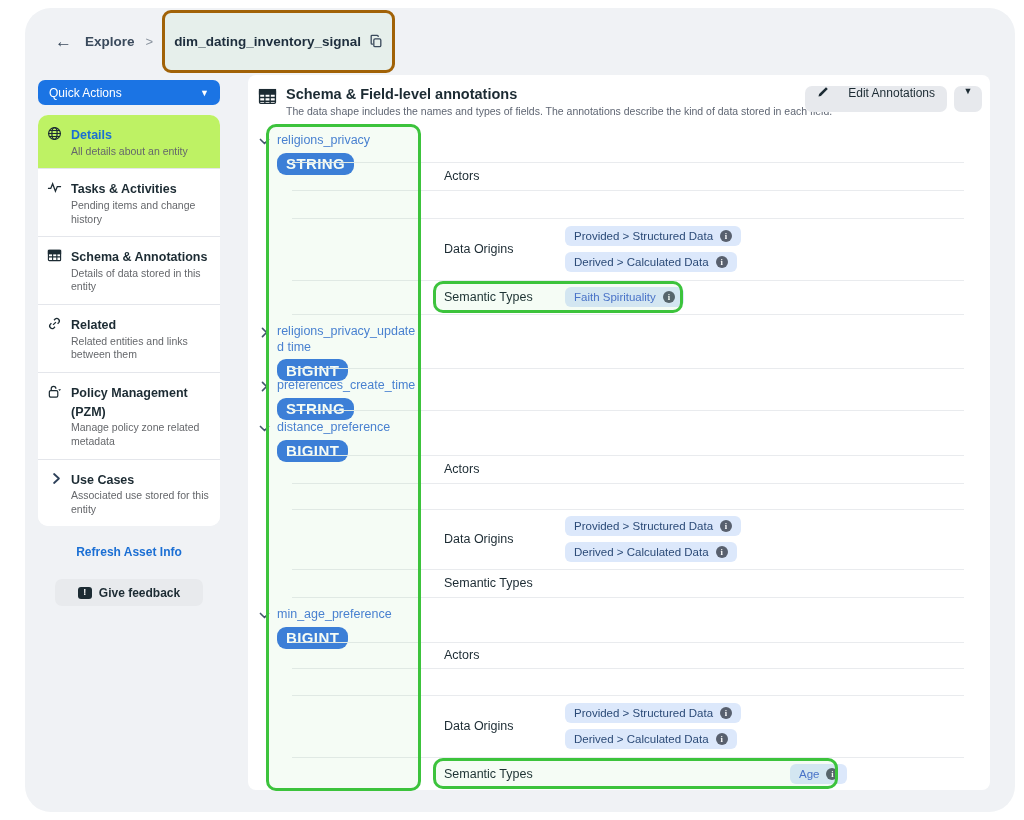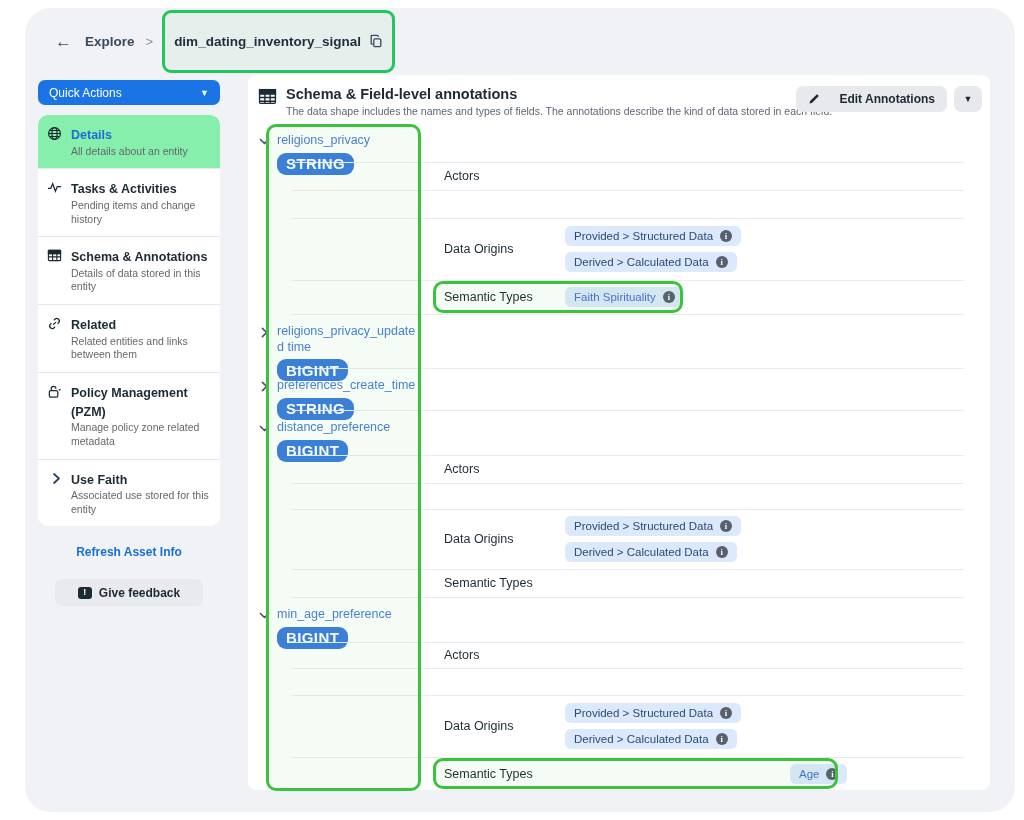--- a/index.html
+++ b/index.html
@@ -8,35 +8,35 @@
 
   
   .card { position:absolute; left:25px; top:8px; width:990px; height:804px;
           background:#f0f2f5; border-radius:26px; }
 
   
   .breadcrumb { position:absolute; left:55px; top:26px; height:30px; display:flex; align-items:center; }
   .back-arrow { font-size:17px; color:#3a4a5c; font-weight:bold; cursor:pointer; line-height:1; }
   .bc-explore { margin-left:13px; font-size:13.5px; font-weight:700; color:#3a4a5c; cursor:pointer; }
   .bc-sep { margin:0 9px 0 11px; font-size:13px; color:#8a939e; }
-  .bc-title-box { display:inline-flex; align-items:center; border:3px solid #22c55e; border-radius:9px;
+  .bc-title-box { display:inline-flex; align-items:center; border:3px solid #a16207; border-radius:9px;
                   background:rgba(60,195,60,0.05); padding:21px 9px; }
   .bc-title { font-size:13.5px; font-weight:700; color:#1e2e3d; white-space:nowrap; }
   .copy-icon { margin-left:8px; cursor:pointer; display:inline-flex; }
 
   
   .sidebar { position:absolute; left:38px; top:80px; width:182px; }
   .qa-btn { width:100%; height:25px; background:#1b74e4; color:#fff; border:none; border-radius:7px;
             font-family:inherit; font-size:12px; font-weight:400; display:flex; align-items:center;
             justify-content:space-between; padding:0 11px; cursor:pointer; }
   .qa-caret { font-size:9px; }
   .nav-card { margin-top:10px; background:#fff; border-radius:10px; overflow:hidden; }
   .nav-item { display:flex; padding:10px 8px 10px 9px; cursor:pointer; background:#fff; }
   .nav-item + .nav-item { border-top:1px solid #e4e6eb; }
-  .nav-item.selected { background:#86efac; }
+  .nav-item.selected { background:#bef264; }
   .nav-icon { width:24px; flex:0 0 24px; padding-top:1px; color:#1c2b33; }
   .nav-texts { flex:1; }
   .nav-title { font-size:12.5px; font-weight:700; color:#1c2b33; line-height:1.25; }
   .nav-item.selected .nav-title { color:#1b6fd4; }
   .nav-desc { font-size:10.5px; color:#65676b; line-height:1.3; margin-top:1px; }
   .refresh-link { display:block; text-align:center; margin-top:19px; font-size:12px; font-weight:700;
                   color:#1b6fd4; cursor:pointer; }
   .feedback-btn { margin:20px auto 0; width:148px; height:27px; background:#e8eaed; border:none;
                   border-radius:7px; font-family:inherit; font-size:12px; font-weight:600; color:#1c2b33;
                   display:flex; align-items:center; justify-content:center; gap:7px; cursor:pointer; }
@@ -46,21 +46,21 @@
   
   .panel { position:absolute; left:248px; top:75px; width:742px; height:715px; background:#fff;
            border-radius:8px; }
   .panel-header { height:48px; display:flex; align-items:flex-start; padding:11px 8px 0 10px; }
   .ph-icon { flex:0 0 20px; padding-top:1px; color:#1c2b33; }
   .ph-texts { margin-left:8px; flex:1; min-width:0; }
   .ph-title { font-size:14.5px; font-weight:700; color:#1c2b33; }
   .ph-sub { font-size:10.5px; color:#5f6673; margin-top:3px; white-space:nowrap; }
   .ph-buttons { display:flex; gap:7px; margin-left:12px; }
   .btn-gray { height:26px; background:#e7e9ed; border:none; border-radius:7px; font-family:inherit;
-              font-size:12px; font-weight:700; color:#1c2b33; display:flex; align-items:center;
+              font-size:12px; font-weight:400; color:#1c2b33; display:flex; align-items:flex-start;
               gap:19px; padding:0 12px; cursor:pointer; white-space:nowrap; }
   .btn-caret { width:28px; padding:0; justify-content:center; }
   .caret-glyph { font-size:9px; color:#1c2b33; }
 
   
   .frow, .srow { position:relative; display:flex; }
   .rowline::before { content:""; position:absolute; left:44px; right:26px; top:0; height:1px; background:#e9ebee; }
   .frow { padding:10px 0 0 10px; align-items:flex-start; }
   .chev { flex:0 0 16px; margin-top:2px; color:#42556b; cursor:pointer; display:inline-flex; }
   .fname-col { margin-left:3px; width:142px; }
@@ -176,21 +176,21 @@
         <div class="nav-desc">Manage policy zone related metadata</div>
       </span>
     </div>
     <div class="nav-item">
       <span class="nav-icon">
         <svg width="13" height="13" viewBox="0 0 16 16" fill="none" stroke="#2d4059" stroke-width="2.2" stroke-linecap="round" stroke-linejoin="round" style="margin:1px 0 0 3px">
           <path d="M5 2.5L11 8l-6 5.5"></path>
         </svg>
       </span>
       <span class="nav-texts">
-        <span class="nav-title">Use Faith</span>
+        <span class="nav-title">Use Cases</span>
         <div class="nav-desc">Associated use stored for this entity</div>
       </span>
     </div>
   </div>
 
   <span class="refresh-link">Refresh Asset Info</span>
 
   <button class="feedback-btn">
     <span class="fb-icon">!</span>
     <span>Give feedback</span>

